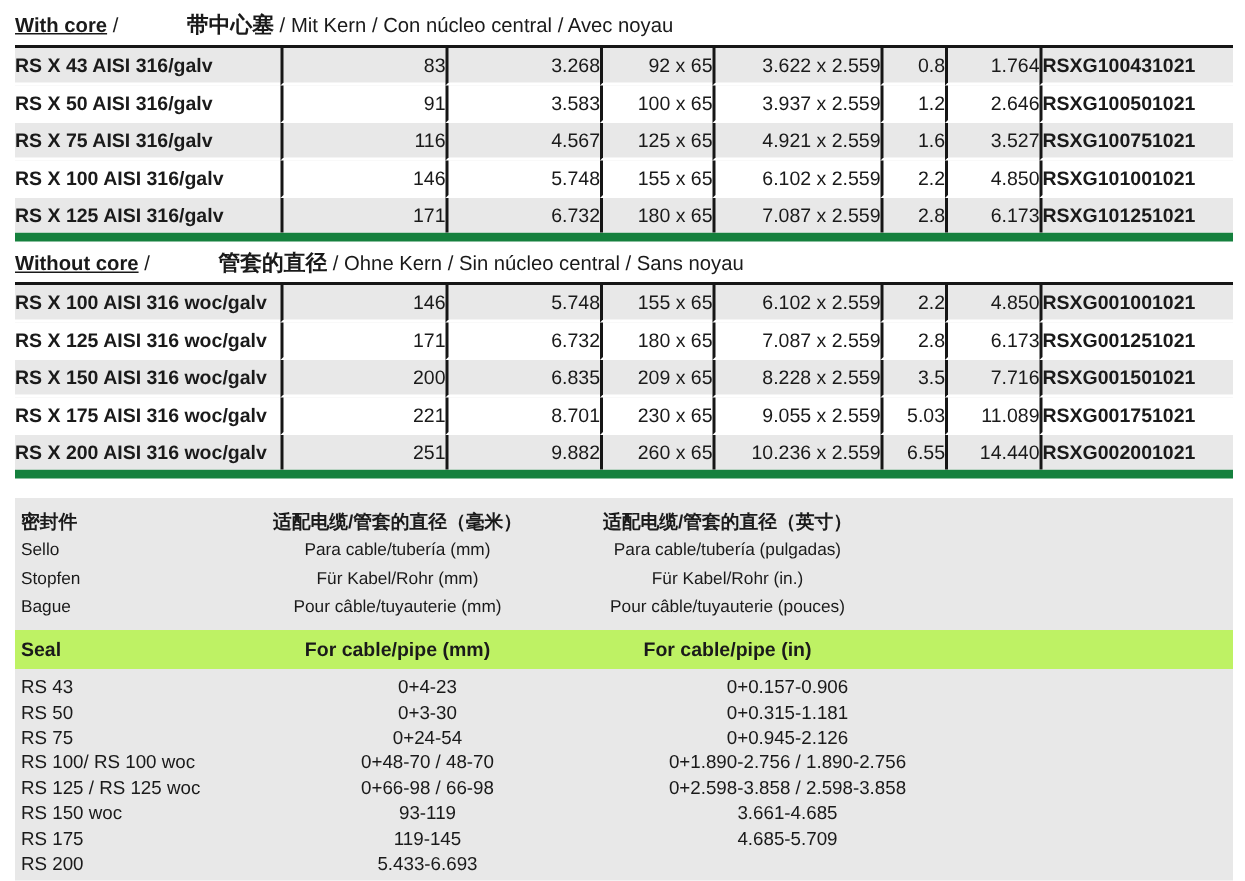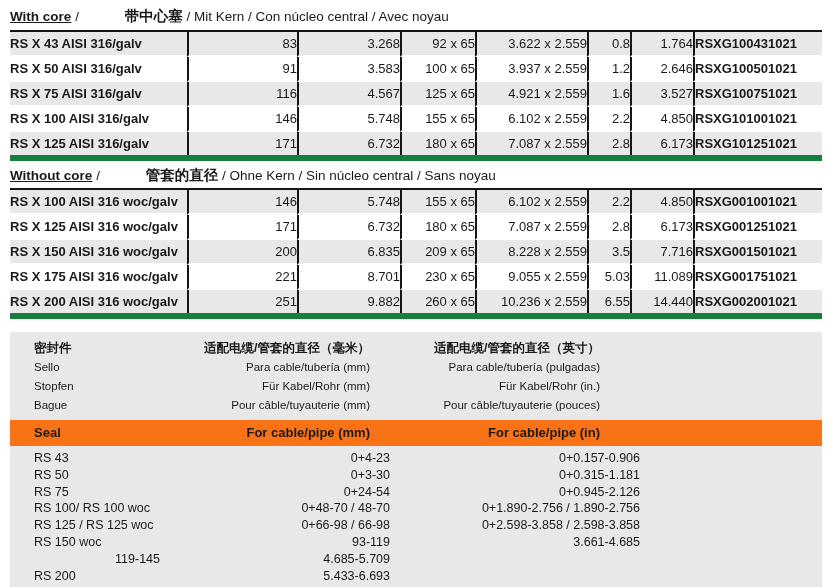--- a/index.html
+++ b/index.html
@@ -35,27 +35,27 @@
   table.spec td + td { border-left:2px solid #161616; }
   td.c-name { font-weight:bold; text-align:left; padding-left:8px; }
   td.c-num  { text-align:right; }
   td.c-code { font-weight:bold; text-align:left; padding-left:7px; }
 
   .seal-block { position:absolute; left:10px; top:332px; width:812px; }
   .seal-grid {
     display:grid;
     grid-template-columns:150px 210px 230px 1fr;
   }
-  .seal-grid .col1 { text-align:left; padding-left:24px; }
-  .seal-grid .col2, .seal-grid .col3 { text-align:right; white-space:nowrap; }
+  .seal-grid .col1 { text-align:left; padding-left:4px; }
+  .seal-grid .col2, .seal-grid .col3 { text-align:center; white-space:nowrap; }
   .seal-header { background:#e8e8e8; padding:7px 0 5px 0; }
   .seal-header .line { line-height:19px; font-size:11.5px; }
   .seal-header .line.zh-line { font-weight:bold; font-size:12.5px; }
   .seal-boldrow {
-    background:#f97316; padding:5px 0;
+    background:#bef264; padding:5px 0;
     font-weight:bold; font-size:13px; line-height:16px;
   }
   .seal-data { background:#e8e8e8; padding:4px 0 6px 0; }
   .seal-data .seal-grid { line-height:16.8px; font-size:12.5px;gap:20px; }
 </style>
 </head>
 <body>
 
 <div class="section-title" style="top:7px;">
   <span class="en-bold">With core</span><span> / </span><span class="zh">带中心塞</span><span> / </span><span>Mit Kern / Con núcleo central / Avec noyau</span>
@@ -268,20 +268,21 @@
         <div class="col3">0+2.598-3.858 / 2.598-3.858</div>
         <div></div>
       </div>
       <div class="seal-grid">
         <div class="col1">RS 150 woc</div>
         <div class="col2">93-119</div>
         <div class="col3">3.661-4.685</div>
         <div></div>
       </div>
       <div class="seal-grid">
+        <div class="col1">RS 175</div>
         <div class="col2">119-145</div>
         <div class="col3">4.685-5.709</div>
         <div></div>
       </div>
       <div class="seal-grid">
         <div class="col1">RS 200</div>
         <div class="col3">5.433-6.693</div>
         <div></div>
       </div>
     </div>

